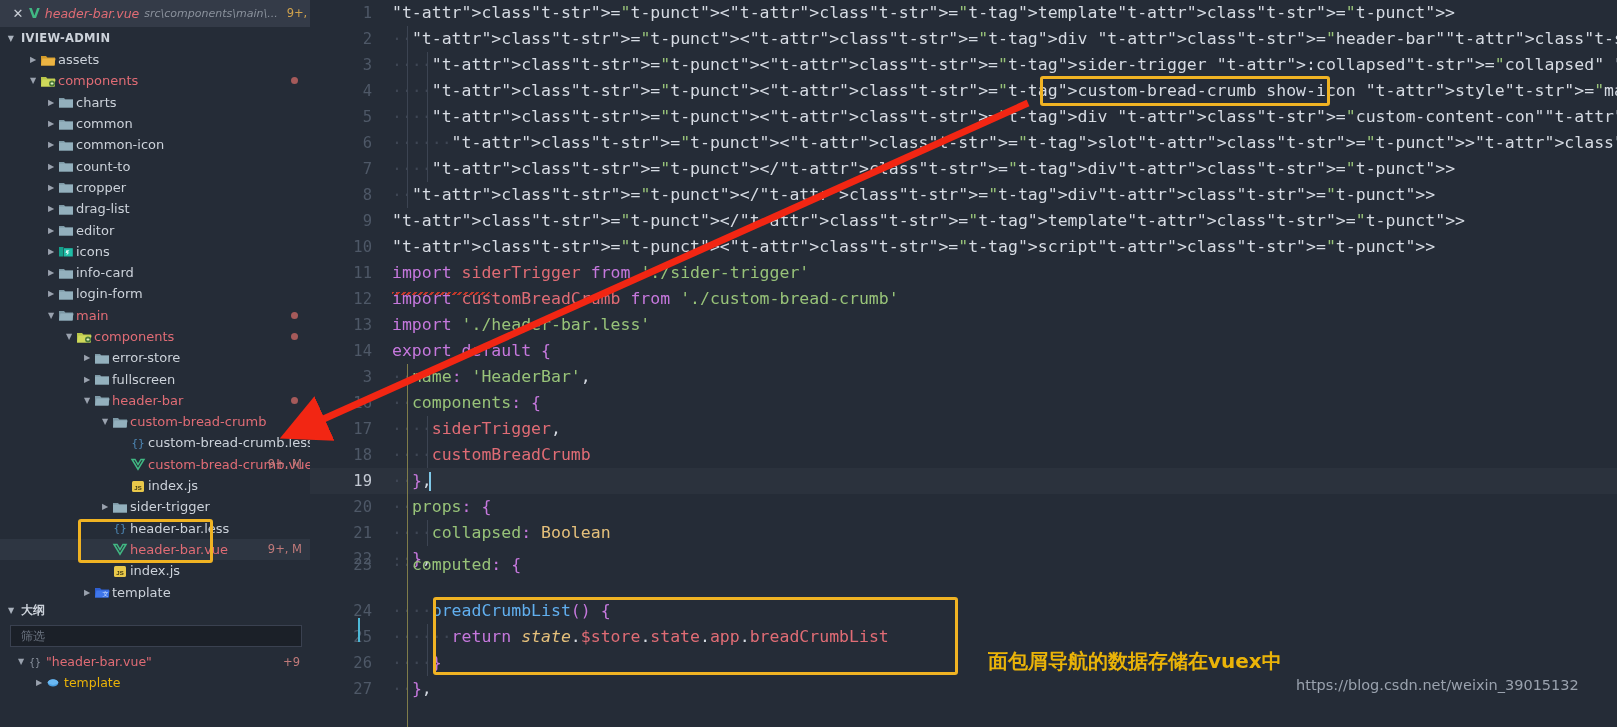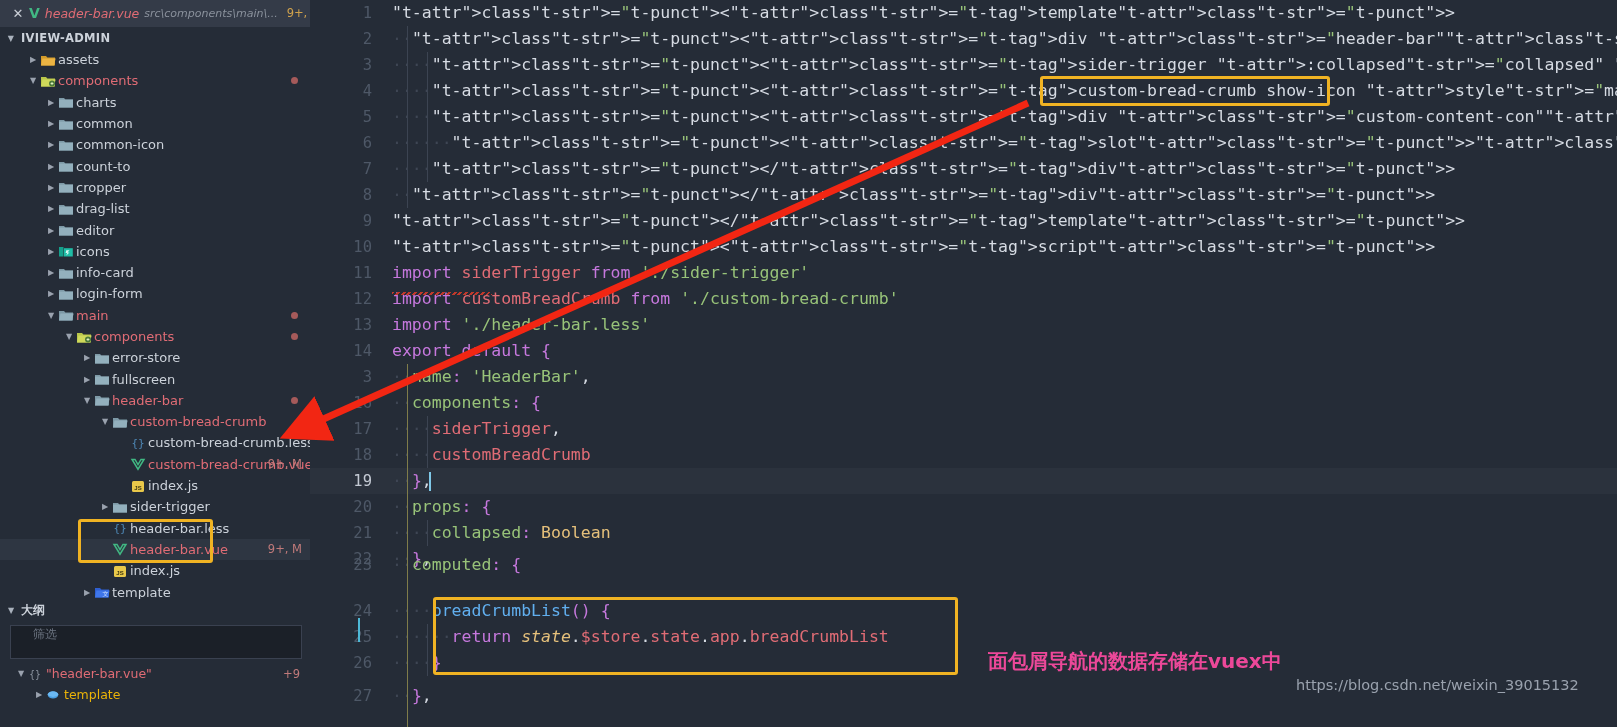--- a/index.html
+++ b/index.html
@@ -58,23 +58,23 @@
   .ficon svg{ display:block; }
 
   
   #outline{ position:absolute; left:0; right:0; bottom:0; height:128px; background:#252c37;}
   .ohdr{
     height:22px; display:flex; align-items:center; gap:5px; padding-left:6px;
     font-size:12px; font-weight:bold; color:#ccd2da;
   }
   .ohdr .caret{ font-size:8px; color:#aab2bd; width:10px; text-align:center; }
   .ofilter{
-    margin:4px 8px 4px 10px; height:34px; background:#1b2028;
+    margin:4px 8px 4px 10px; height:22px; background:#1b2028;
     border:1px solid #3a4150; color:#6d7582; font-size:12px;
-    display:flex; padding-left:22px;
+    display:flex; align-items:center; padding-left:10px;
   }
   .orow{ height:21px; display:flex; align-items:center; font-size:12.5px; position:relative;}
   .oname{ color:#e06c75; }
   .oplus{ position:absolute; right:10px; color:#c07a7a; font-size:11.5px; }
 
   
   #editor{ flex:1; position:relative; background:#252c37; overflow:hidden; }
   .codewrap{ position:absolute; inset:0; }
   .cline{
     position:absolute; left:0; right:0; height:26px; line-height:26px;
@@ -108,21 +108,21 @@
     background-image:repeating-linear-gradient(135deg,#c0392b 0 2px,transparent 2px 4px);
   }
 
   
   .hlbox{ position:absolute; border:3px solid #f0b323; border-radius:3px; pointer-events:none; }
 
   
   #arrow{ position:absolute; left:0; top:0; width:1617px; height:727px; pointer-events:none; }
 
   .annot{
-    position:absolute; color:#ec4899; font-size:20px; font-weight:bold;
+    position:absolute; color:#eab308; font-size:20px; font-weight:bold;
     font-family:"DejaVu Sans","Liberation Sans",sans-serif; white-space:nowrap;
   }
   .watermark{
     position:absolute; color:#9aa2ae; font-size:14.5px; white-space:nowrap;
   }
 </style>
 </head>
 <body>
 
 <div id="root">
@@ -498,21 +498,21 @@
         <div class="cline" style="top: 416px;"><span class="gut">17</span><span class="code"><span class="t-ws">····</span><span class="t-var">siderTrigger</span>,</span></div>
         <div class="cline" style="top: 442px;"><span class="gut">18</span><span class="code"><span class="t-ws">····</span><span class="t-var">customBreadCrumb</span></span></div>
         <div class="cline cur" style="top: 468px;"><span class="gut">19</span><span class="code"><span class="t-ws">··</span><span class="t-punct">}</span>,</span></div>
         <div class="cline" style="top: 494px;"><span class="gut">20</span><span class="code"><span class="t-ws">··</span><span class="t-prop">props</span><span class="t-punct">:</span> <span class="t-punct">{</span></span></div>
         <div class="cline" style="top: 520px;"><span class="gut">21</span><span class="code"><span class="t-ws">····</span><span class="t-prop">collapsed</span><span class="t-punct">:</span> <span class="t-val">Boolean</span></span></div>
         <div class="cline" style="top: 546px;"><span class="gut">22</span><span class="code"><span class="t-ws">··</span><span class="t-punct">}</span>,</span></div>
         <div class="cline" style="top: 552px;"><span class="gut">23</span><span class="code"><span class="t-ws">··</span><span class="t-prop">computed</span><span class="t-punct">:</span> <span class="t-punct">{</span></span></div>
         <div class="cline" style="top: 598px;"><span class="gut">24</span><span class="code"><span class="t-ws">····</span><span class="t-fn">breadCrumbList</span><span class="t-punct">()</span> <span class="t-punct">{</span></span></div>
         <div class="cline" style="top: 624px;"><span class="gut">25</span><span class="code"><span class="t-ws">······</span><span class="t-kw">return</span> <span class="t-this">state</span>.<span class="t-var">$store</span>.<span class="t-var">state</span>.<span class="t-var">app</span>.<span class="t-var">breadCrumbList</span></span></div>
         <div class="cline" style="top: 650px;"><span class="gut">26</span><span class="code"><span class="t-ws">····</span><span class="t-punct">}</span></span></div>
-        <div class="cline" style="top: 676px; margin-top: 7px;"><span class="gut">27</span><span class="code"><span class="t-ws">··</span><span class="t-punct">}</span>,</span></div>
+        <div class="cline" style="top: 676px;"><span class="gut">27</span><span class="code"><span class="t-ws">··</span><span class="t-punct">}</span>,</span></div>
       </div>
 
     <div class="indent-guide" style="left:97px;  top:26px;  height:182px;"></div>
     <div class="indent-guide" style="left:117px; top:52px;  height:130px;"></div>
     <div class="scope-guide" style="left:97px;  top:364px; height:363px;"></div>
     <div class="indent-guide" style="left:117px; top:416px; height:52px;"></div>
     <div class="indent-guide" style="left:117px; top:520px; height:26px;"></div>
     <div class="indent-guide" style="left:117px; top:624px; height:52px;"></div>
 
     <div class="caret-line" style="left:119px; top:472px;"></div>

